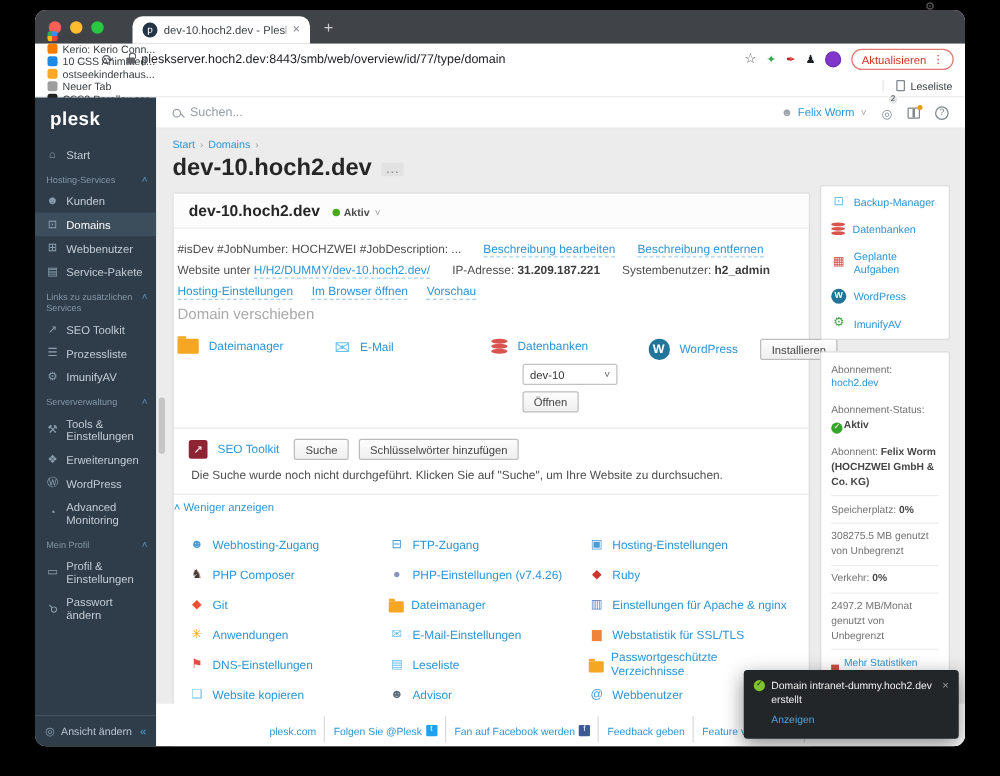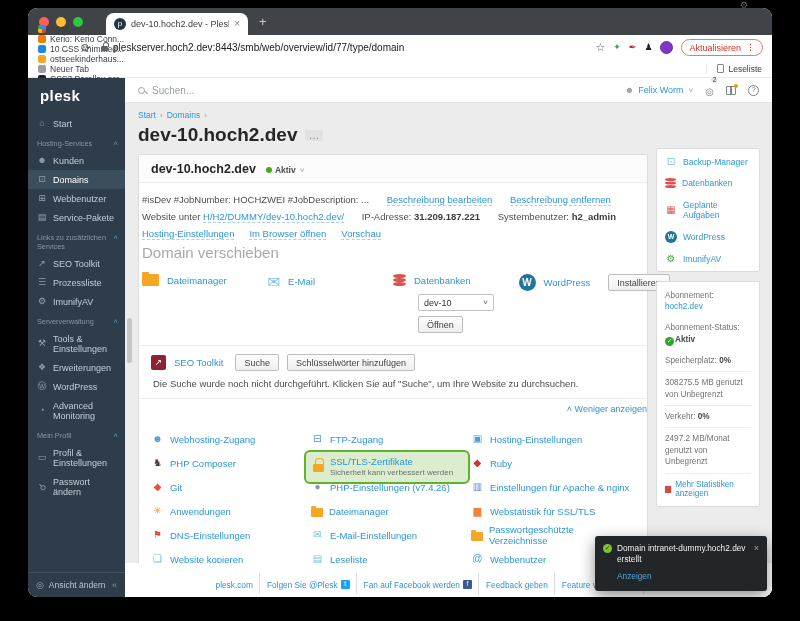--- a/index.html
+++ b/index.html
@@ -130,21 +130,21 @@
   .sel::after{content:"˅";color:#555;font-size:8px}
   .openbtn{margin-left:25px}
   .wpinstall{margin-left:10px}
 
   .seo{border-top:1px solid #ebebeb;padding:8px 12px 9px}
   .seo-row{display:flex;align-items:center;gap:8px}
   .seoic{width:15px;height:15px;background:#8e2333;border-radius:2px;color:#fff;font-size:9px;flex:none}
   .seolabel{font-size:9.5px;color:#2e95d3;margin-right:4px;cursor:pointer}
   .seonote{font-size:9.5px;color:#4d4d4d;margin:7px 0 0 2px}
 
-  .collapse-bar{border-top:1px solid #ebebeb;text-align:right;padding:5px 0 4px;font-size:9px}
+  .collapse-bar{border-top:1px solid #ebebeb;text-align:left;padding:5px 0 4px;font-size:9px}
   .collapse-bar a{color:#2e95d3;cursor:pointer;text-decoration:none}
   .collapse-bar a::before{content:"˄ "}
 
   .fgrid{display:grid;grid-template-columns:1fr 1fr 1.08fr;padding:9px 12px 13px;column-gap:8px}
   .fcol{display:flex;flex-direction:column}
   .feat{display:flex;align-items:center;gap:6px;min-height:24px;position:relative;cursor:pointer}
   .fic{width:13px;flex:none;justify-content:center;font-size:10px;color:var(--ic,#888)}
   .ftxt{display:flex;flex-direction:column}
   .flabel{font-size:9.5px;color:#2e95d3}
   .fnote{font-size:8px;color:#6f6f6f;margin-top:1px}
@@ -418,21 +418,21 @@
                 </div>
                 <div class="bline">
                   <span>Website unter</span>
                   <a class="plink mr">H/H2/DUMMY/dev-10.hoch2.dev/</a>
                   <span>IP-Adresse:</span>
                   <span class="bold mr">31.209.187.221</span>
                   <span>Systembenutzer:</span>
                   <span class="bold">h2_admin</span>
                 </div>
                 <div class="bline"><a class="plink mr">Hosting-Einstellungen</a><a class="plink mr">Im Browser öffnen</a><a class="plink mr">Vorschau</a></div>
-                <span class="disabled-link" style="font-size:15px">Domain verschieben</span>
+                <span class="disabled-link" style="font-size:12px">Domain verschieben</span>
 
                 <div class="tools">
                   <div class="tool">
                     <div class="tool-main">
                       <span class="bigfolder"></span>
                       <span class="tlabel">Dateimanager</span>
                     </div>
                   </div>
                   <div class="tool">
                     <div class="tool-main">
@@ -521,27 +521,20 @@
                     </div>
                   </div>
                 <div class="fcol">
 
                 <div class="feat">
                       <span class="ic fic" data-icon="ftp-icon" style="--ic: #4b9bd7;">⊟</span>
                       <span class="ftxt">
                         <span class="flabel">FTP-Zugang</span>
                       </span>
                     </div>
-                    <div class="feat hl">
-                      <span class="ic fic" data-icon="lock-icon" style="--ic: #f5a623;"></span>
-                      <span class="ftxt">
-                        <span class="flabel">SSL/TLS-Zertifikate</span>
-                        <span class="fnote">Sicherheit kann verbessert werden</span>
-                      </span>
-                    </div>
                     <div class="feat">
                       <span class="ic fic" data-icon="php-icon" style="--ic: #8892bf;">●</span>
                       <span class="ftxt">
                         <span class="flabel">PHP-Einstellungen (v7.4.26)</span>
                       </span>
                     </div>
                     <div class="feat">
                       <span class="ic fic" data-icon="folder-icon" style="--ic: #f5a623;"></span>
                       <span class="ftxt">
                         <span class="flabel">Dateimanager</span>
@@ -637,20 +630,21 @@
                 <div class="qrow">
                   <span class="ic qic" data-icon="imunify-icon" style="--ic: #46a546;">⚙</span>
                   <span class="qlabel">ImunifyAV</span>
                 </div>
               </div>
 
             <div class="card">
               <div class="sbody">
                 <div class="srow"><span>Abonnement:</span> <span class="slink">hoch2.dev</span></div>
                 <div class="srow"><span>Abonnement-Status:</span> <span class="ic chk" data-icon="check-icon">✓</span><span class="sbold">Aktiv</span></div>
+                <div class="srow bd"><span>Abonnent:</span> <span class="sbold">Felix Worm (HOCHZWEI GmbH &amp; Co. KG)</span></div>
                 <div class="srow bd"><span>Speicherplatz:</span> <span class="sbold">0%</span></div>
                 <div class="srow bd"><span>308275.5 MB genutzt von Unbegrenzt</span></div>
                 <div class="srow bd"><span>Verkehr:</span> <span class="sbold">0%</span></div>
                 <div class="srow bd"><span>2497.2 MB/Monat genutzt von Unbegrenzt</span></div>
                 <div class="statsrow">
                   <span class="ic statsic" data-icon="chart-icon">▆</span>
                   <span class="slink">Mehr Statistiken anzeigen</span>
                 </div>
               </div>
             </div>

